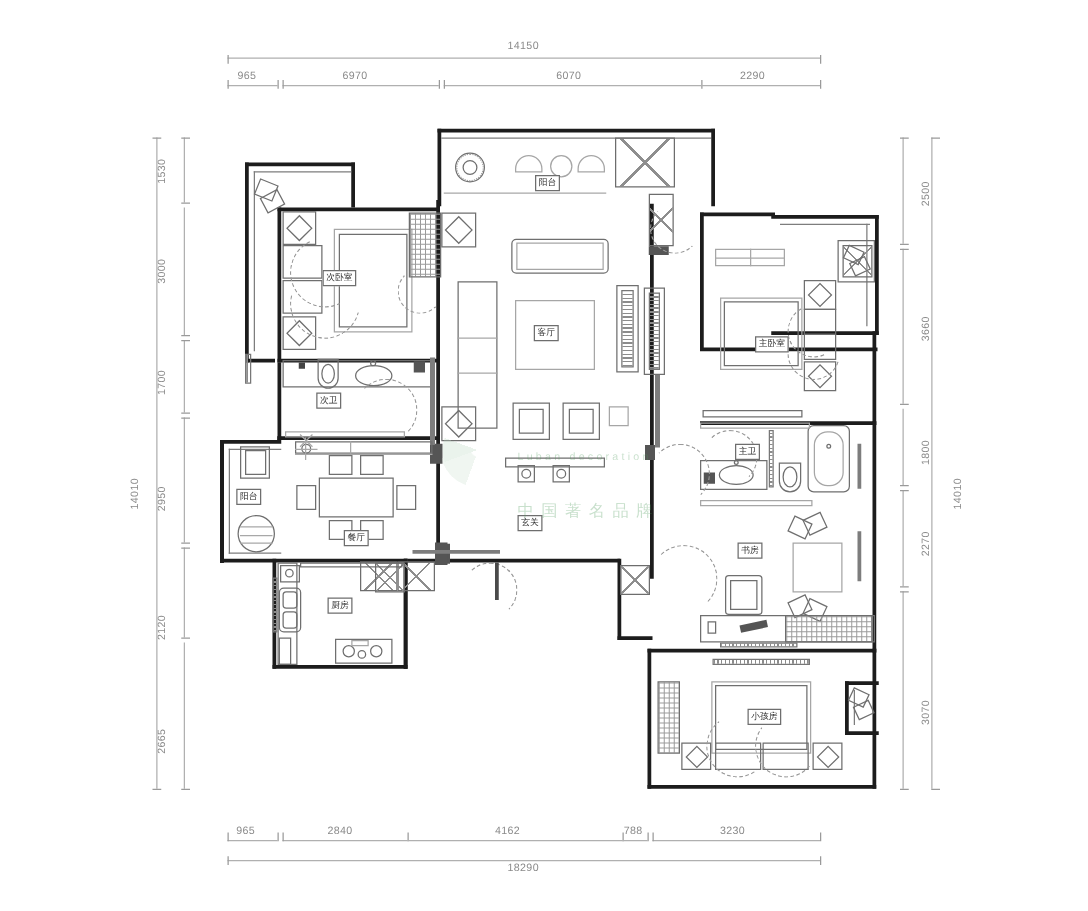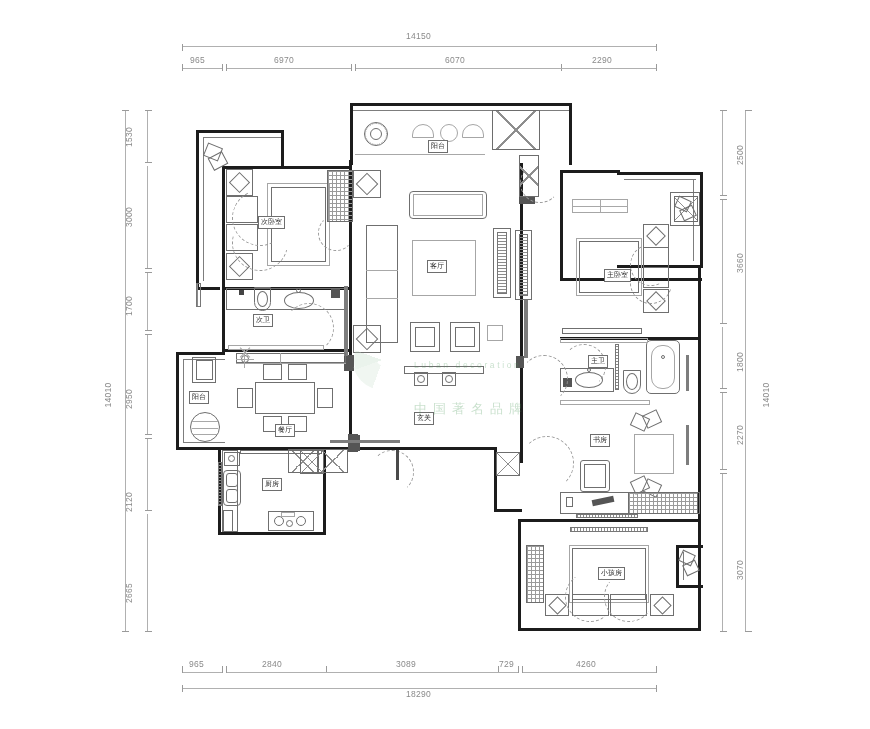--- a/index.html
+++ b/index.html
@@ -105,30 +105,30 @@
     <div class="tick v" style="left:222px;top:666px;"></div>
     <div class="dim-text" style="left:189px;top:659px;">965</div>
 
     <div class="dimline h" style="left:226px;top:672px;width:100px;"></div>
     <div class="tick v" style="left:226px;top:666px;"></div>
     <div class="tick v" style="left:326px;top:666px;"></div>
     <div class="dim-text" style="left:262px;top:659px;">2840</div>
 
     <div class="dimline h" style="left:326px;top:672px;width:172px;"></div>
     <div class="tick v" style="left:498px;top:666px;"></div>
-    <div class="dim-text" style="left:396px;top:659px;">3089</div>
+    <div class="dim-text" style="left:396px;top:659px;">4162</div>
 
     <div class="dimline h" style="left:498px;top:672px;width:20px;"></div>
     <div class="tick v" style="left:518px;top:666px;"></div>
-    <div class="dim-text" style="left:499px;top:659px;">729</div>
+    <div class="dim-text" style="left:499px;top:659px;">788</div>
 
     <div class="dimline h" style="left:522px;top:672px;width:134px;"></div>
     <div class="tick v" style="left:522px;top:666px;"></div>
     <div class="tick v" style="left:656px;top:666px;"></div>
-    <div class="dim-text" style="left:576px;top:659px;">4260</div>
+    <div class="dim-text" style="left:576px;top:659px;">3230</div>
 
     <div class="dimline h" style="left:182px;top:688px;width:474px;"></div>
     <div class="tick v" style="left:182px;top:685px;"></div>
     <div class="tick v" style="left:656px;top:685px;"></div>
     <div class="dim-text" style="left:406px;top:689px;">18290</div>
   </div>
 
   <div>
     <div class="dimline v" style="left:147px;top:110px;height:52px;"></div>
     <div class="tick h" style="left:145px;top:110px;"></div>

